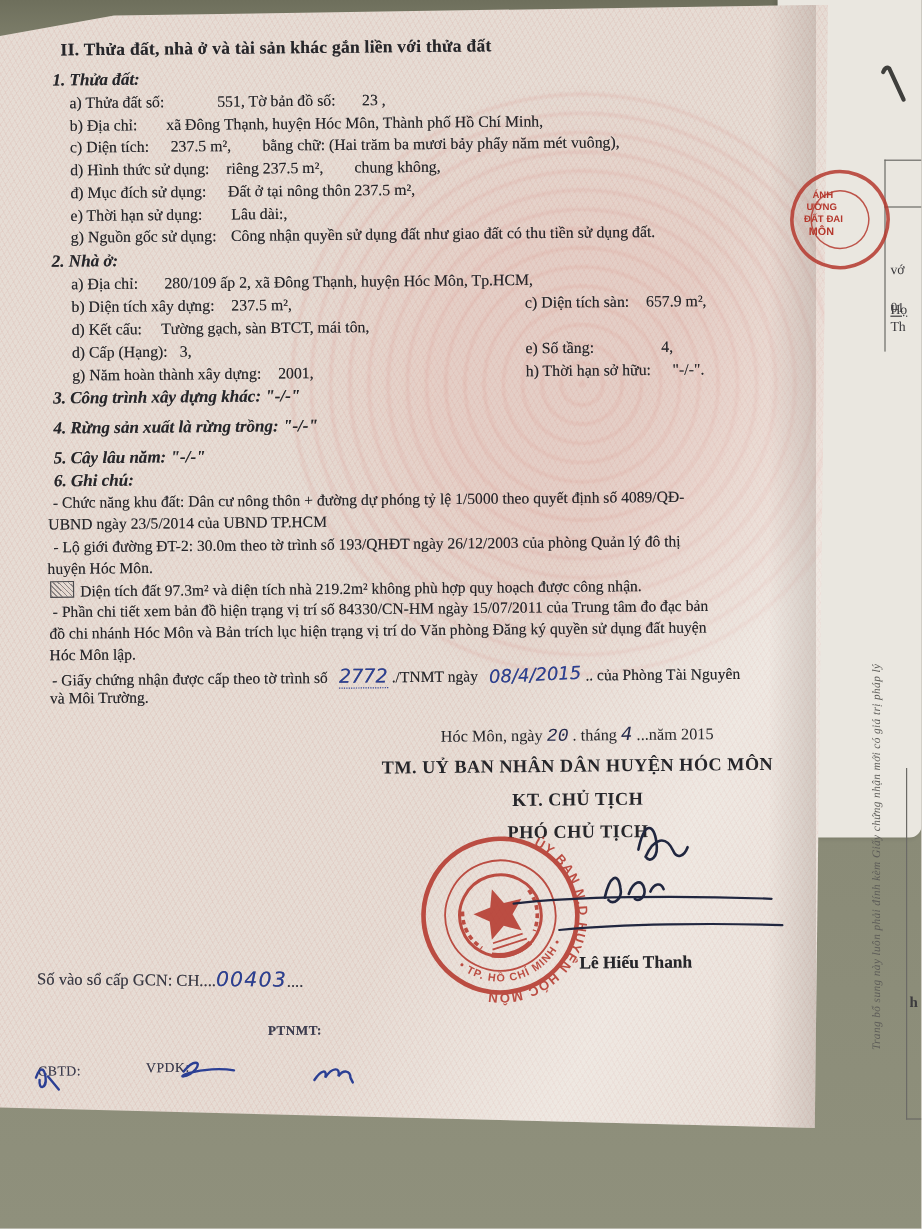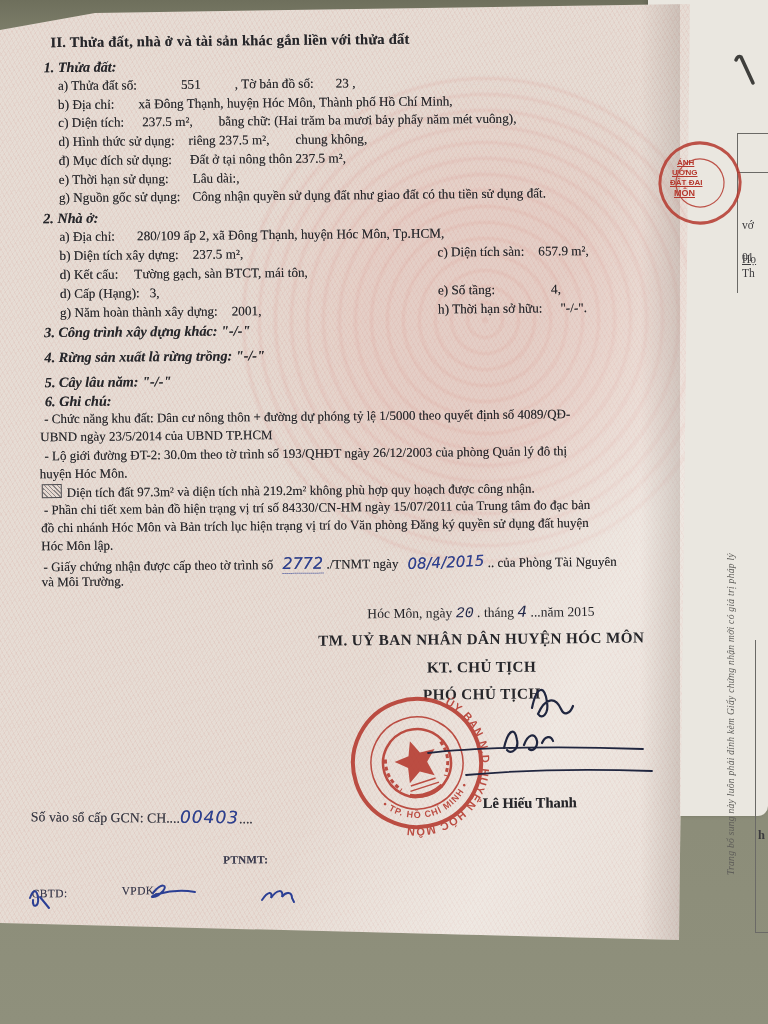--- a/index.html
+++ b/index.html
@@ -1,20 +1,20 @@
 <!DOCTYPE html>
 <html><head>
 <meta charset="utf-8">
 <style>
   html,body{margin:0;padding:0;}
   body{width:768px;height:1024px;overflow:hidden;font-family:"Liberation Serif","DejaVu Serif",serif;}
   .photo{position:relative;width:768px;height:1024px;background:linear-gradient(180deg,#6e6f5c 0%,#7c7d69 3%,#888975 55%,#8f907c 100%);overflow:hidden;}
 
   
-  .page-under{position:absolute;left:648px;top:0;width:120px;height:816px;background:#eae7e0;border-bottom-right-radius:10px;box-shadow:-2px 0 4px rgba(0,0,0,.15);}
+  .page-under{position:absolute;left:648px;top:0;width:120px;height:698px;background:#eae7e0;border-bottom-right-radius:10px;box-shadow:-2px 0 4px rgba(0,0,0,.15);}
   .u-line{position:absolute;background:#6b6a66;}
   .u-text{position:absolute;color:#3c3b3e;font-size:11.5px;white-space:nowrap;}
   .v-note{position:absolute;left:726px;top:345px;height:530px;width:16px;color:#5d5c58;font-size:9.5px;font-style:italic;white-space:nowrap;writing-mode:vertical-rl;transform:rotate(180deg);letter-spacing:.3px;}
 
   
   .page-main{position:absolute;inset:0;clip-path:polygon(0px 30px,95px 13px,690px 4px,679px 940px,0px 923px);background-color:#e6dcd4;}
   .tex{position:absolute;inset:0;background-image:
       repeating-linear-gradient(62deg,rgba(205,140,132,.10) 0 1px,transparent 1px 4px),
       repeating-linear-gradient(-55deg,rgba(205,140,132,.09) 0 1px,transparent 1px 4px);}
   .sheen{position:absolute;inset:0;background:
@@ -33,21 +33,21 @@
   .hd{font-weight:bold;font-style:italic;font-size:14.2px;}
   .b{font-weight:bold;}
   .title{font-weight:bold;font-size:14.6px;letter-spacing:.2px;}
   .cblock{position:absolute;left:278px;width:404px;text-align:center;white-space:nowrap;}
   .sigline{font-weight:bold;font-size:15.2px;letter-spacing:.4px;}
   .hw{font-family:"DejaVu Sans",sans-serif;font-style:italic;color:#2b3f94;}
   .hatchbox{display:inline-block;width:18px;height:12px;margin-right:5px;border:1px solid #4a4a4e;vertical-align:-1px;
       background:repeating-linear-gradient(45deg,rgba(70,70,75,.55) 0 1px,transparent 1px 3px);}
   .wm{position:absolute;left:337px;top:499px;font-family:"Liberation Sans","DejaVu Sans",sans-serif;font-weight:bold;font-size:25px;color:rgba(255,255,255,.82);letter-spacing:.5px;text-shadow:0 1px 2px rgba(120,120,120,.35);}
   svg{position:absolute;overflow:visible;}
-  .stamp-small-text{position:absolute;color:#b5392e;font-weight:bold;font-family:"Liberation Sans",sans-serif;white-space:nowrap;text-decoration:underline;}
+  .stamp-small-text{position:absolute;color:#b5392e;font-weight:bold;font-family:"Liberation Sans",sans-serif;white-space:nowrap;}
 </style>
 </head>
 <body>
 
 <div class="photo">
 
   <div class="page-under">
 
     <div class="u-line" style="left:89px;top:133px;width:1px;height:160px;"></div>
     <div class="u-line" style="left:89px;top:133px;width:31px;height:1px;"></div>
@@ -70,21 +70,21 @@
     <div class="sheen"></div>
     <div class="edge-shadow"></div>
   </div>
 
   <div class="content">
 
     <div class="ln title" style="left:55px;top:31px;">II. Thửa đất, nhà ở và tài sản khác gắn liền với thửa đất</div>
 
     <div class="ln hd" style="left:48px;top:56px;">1. Thửa đất:</div>
     <div class="ln" style="left:62px;top:75px;">
-      <span>a) Thửa đất số:</span><span style="margin-left:44px;">551</span><span style="margin-left:34px;text-align:right;">, Tờ bản đồ số:</span><span style="margin-left:22px;">23 ,</span>
+      <span>a) Thửa đất số:</span><span style="margin-left:44px;">551</span><span style="text-align:right;">, Tờ bản đồ số:</span><span style="margin-left:22px;">23 ,</span>
     </div>
     <div class="ln" style="left:62px;top:94px;">
       <span>b) Địa chỉ:</span><span style="margin-left:24px;">xã Đông Thạnh, huyện Hóc Môn, Thành phố Hồ Chí Minh,</span>
     </div>
     <div class="ln" style="left:62px;top:112px;">
       <span>c) Diện tích:</span><span style="margin-left:18px;">237.5 m²,</span><span style="margin-left:26px;">bằng chữ: (Hai trăm ba mươi bảy phẩy năm mét vuông),</span>
     </div>
     <div class="ln" style="left:62px;top:131px;">
       <span>d) Hình thức sử dụng:</span><span style="margin-left:14px;">riêng 237.5 m²,</span><span style="margin-left:26px;margin-top:22px;">chung không,</span>
     </div>

